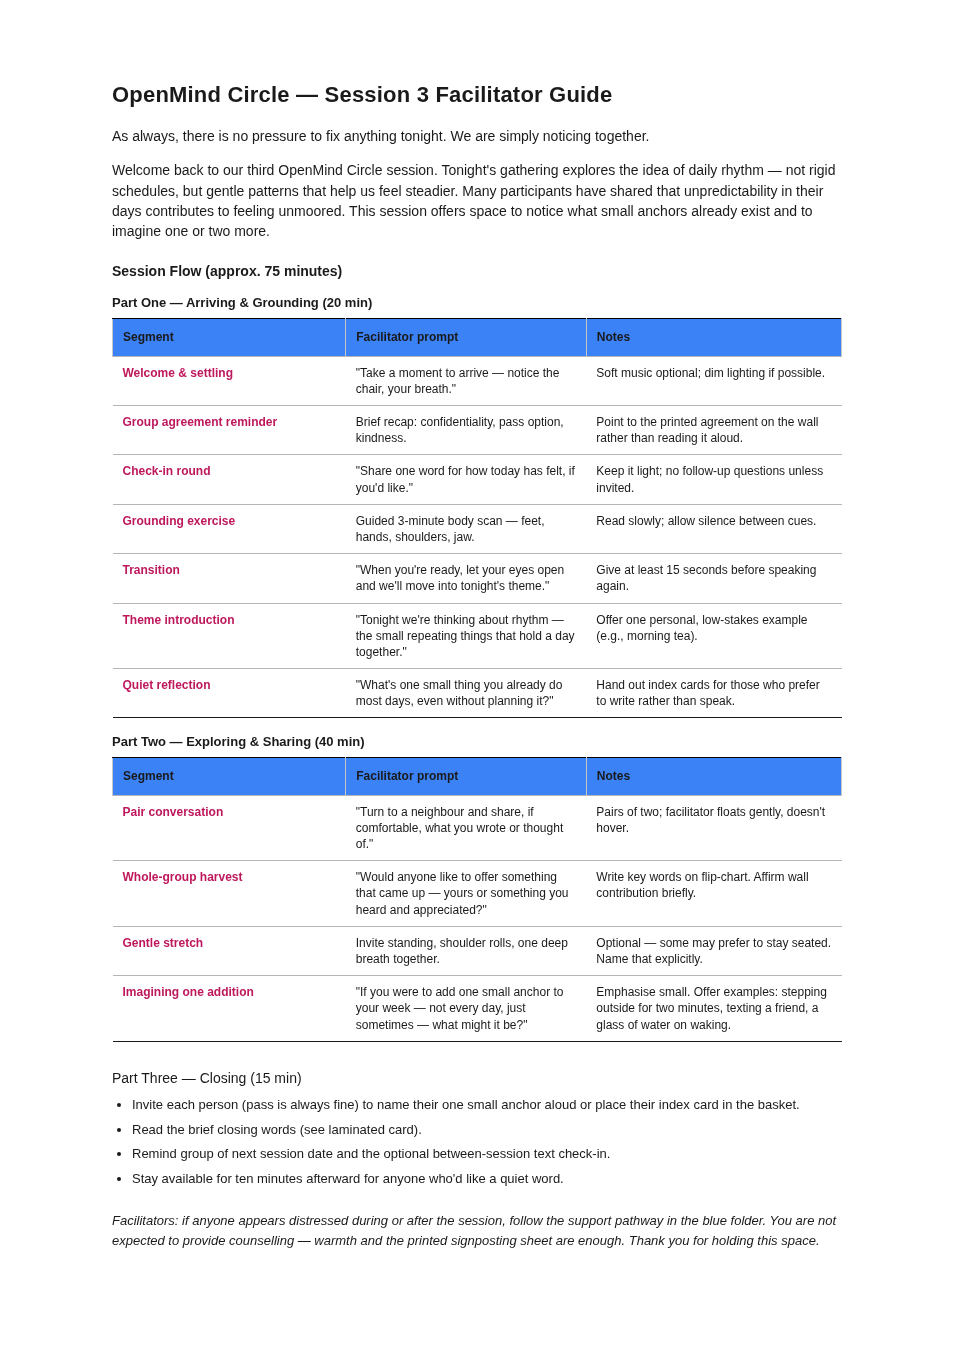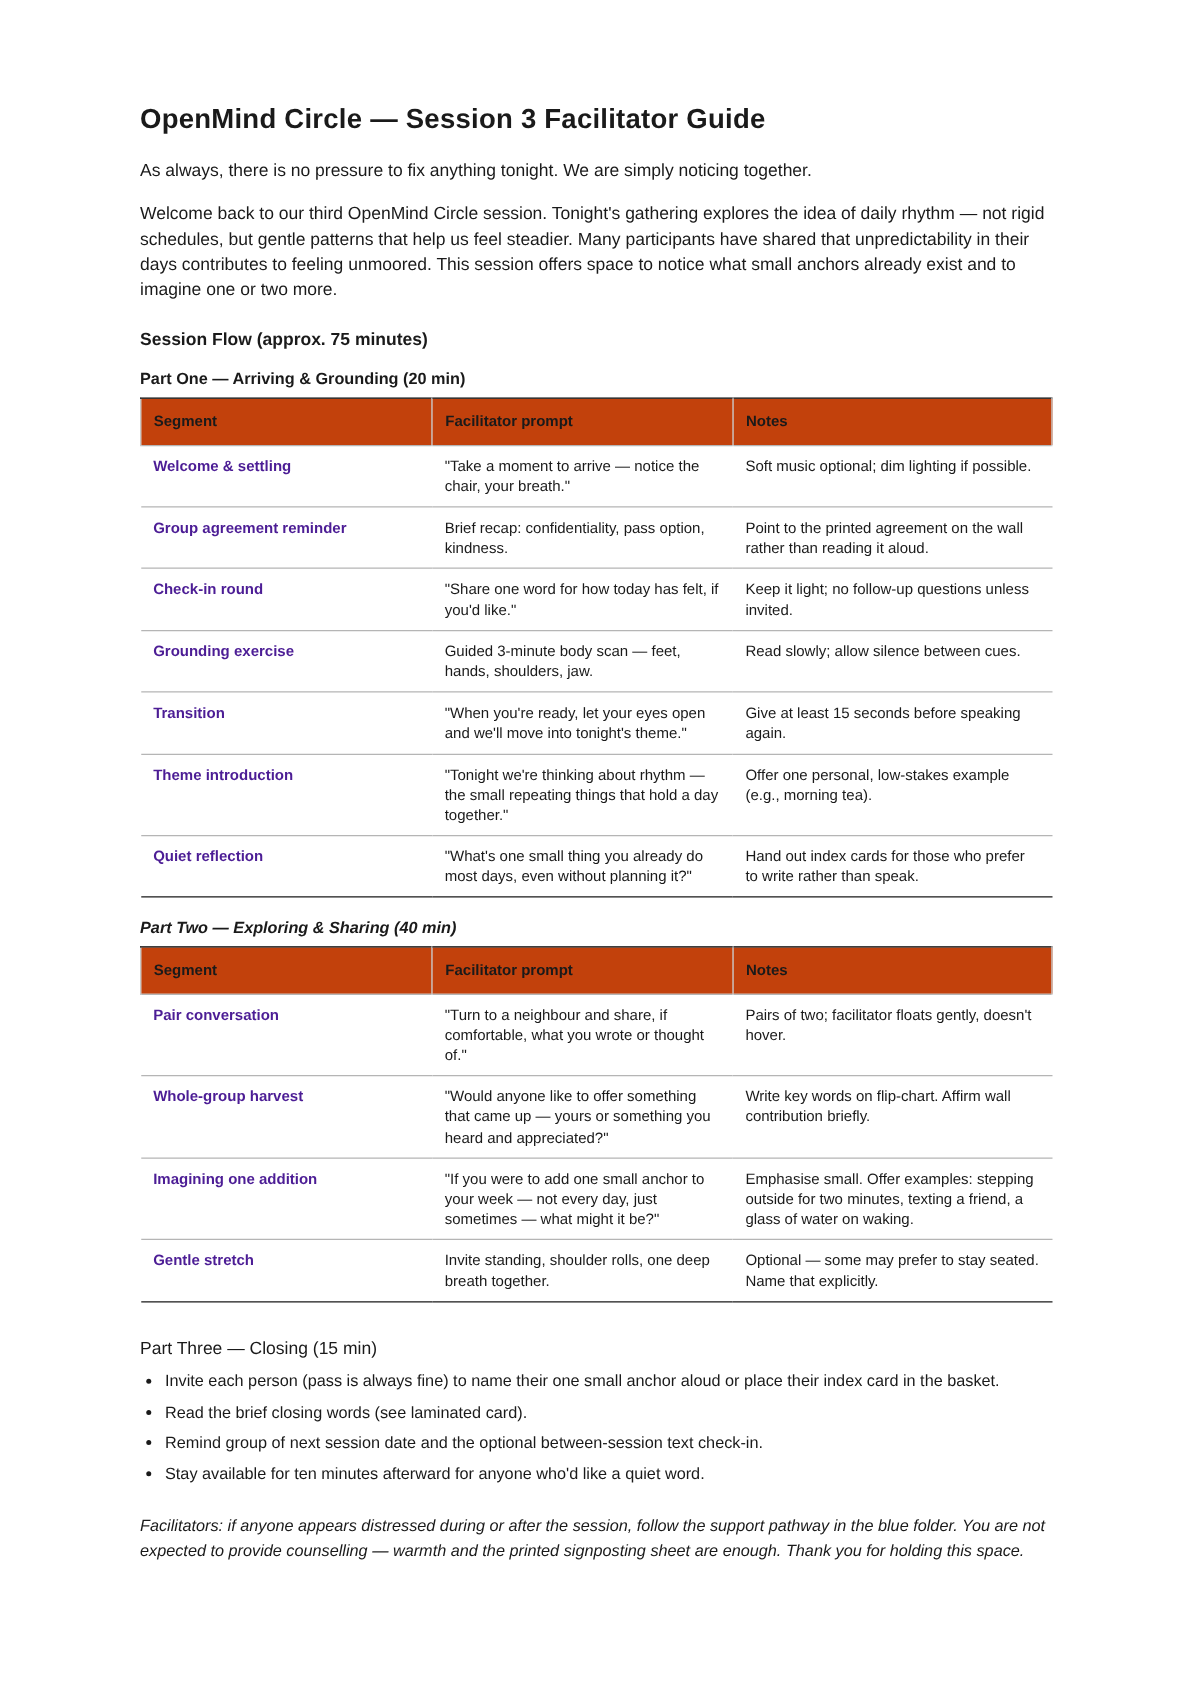--- a/index.html
+++ b/index.html
@@ -42,43 +42,43 @@
     margin: 16px 0 8px 0;
   }
   table {
     width: 100%;
     border-collapse: collapse;
     font-size: 12px;
     line-height: 1.35;
     margin-bottom: 8px;
   }
   table thead th {
-    background: #c2410c;
+    background: #3b82f6;
     text-align: left;
     font-weight: 700;
     padding: 10px 10px 10px 10px;
     border: 1px solid #c8c8c8;
     border-top: 1px solid #000;
     border-bottom: none;
     vertical-align: middle;
   }
   table thead th:first-child { width: 32%; }
   table thead th:nth-child(2) { width: 33%; }
   table thead th:nth-child(3) { width: 35%; }
   table tbody td {
     padding: 8px 10px;
     vertical-align: top;
     border-top: 1px solid #b5b5b5;
   }
   table tbody tr:last-child td { border-bottom: 1.2px solid #1a1a1a; }
   table tbody td:first-child {
     font-weight: 600;
-    color: #4c1d95;
-  }
-  .break-title { margin-top: 16px; font-style: italic; }
+    color: #be185d;
+  }
+  .break-title { margin-top: 16px; }
   h3.after {
     font-size: 14px;
     font-weight: 400;
     margin: 28px 0 10px 0;
   }
   ul.notes {
     padding-left: 20px;
     margin: 0 0 18px 0;
   }
   ul.notes li {
@@ -168,28 +168,28 @@
           <td>Pair conversation</td>
           <td>"Turn to a neighbour and share, if comfortable, what you wrote or thought of."</td>
           <td>Pairs of two; facilitator floats gently, doesn't hover.</td>
         </tr>
         <tr>
           <td>Whole-group harvest</td>
           <td>"Would anyone like to offer something that came up — yours or something you heard and appreciated?"</td>
           <td>Write key words on flip-chart. Affirm wall contribution briefly.</td>
         </tr>
         <tr>
+          <td>Gentle stretch</td>
+          <td>Invite standing, shoulder rolls, one deep breath together.</td>
+          <td>Optional — some may prefer to stay seated. Name that explicitly.</td>
+        </tr>
+        <tr>
           <td>Imagining one addition</td>
           <td>"If you were to add one small anchor to your week — not every day, just sometimes — what might it be?"</td>
           <td>Emphasise small. Offer examples: stepping outside for two minutes, texting a friend, a glass of water on waking.</td>
-        </tr>
-        <tr>
-          <td>Gentle stretch</td>
-          <td>Invite standing, shoulder rolls, one deep breath together.</td>
-          <td>Optional — some may prefer to stay seated. Name that explicitly.</td>
         </tr>
       </tbody>
 </table>
 
 <h3 class="after">Part Three — Closing (15 min)</h3>
 <ul class="notes" id="closing-list">
       <li>Invite each person (pass is always fine) to name their one small anchor aloud or place their index card in the basket.</li>
       <li>Read the brief closing words (see laminated card).</li>
       <li>Remind group of next session date and the optional between-session text check-in.</li>
       <li>Stay available for ten minutes afterward for anyone who'd like a quiet word.</li>

